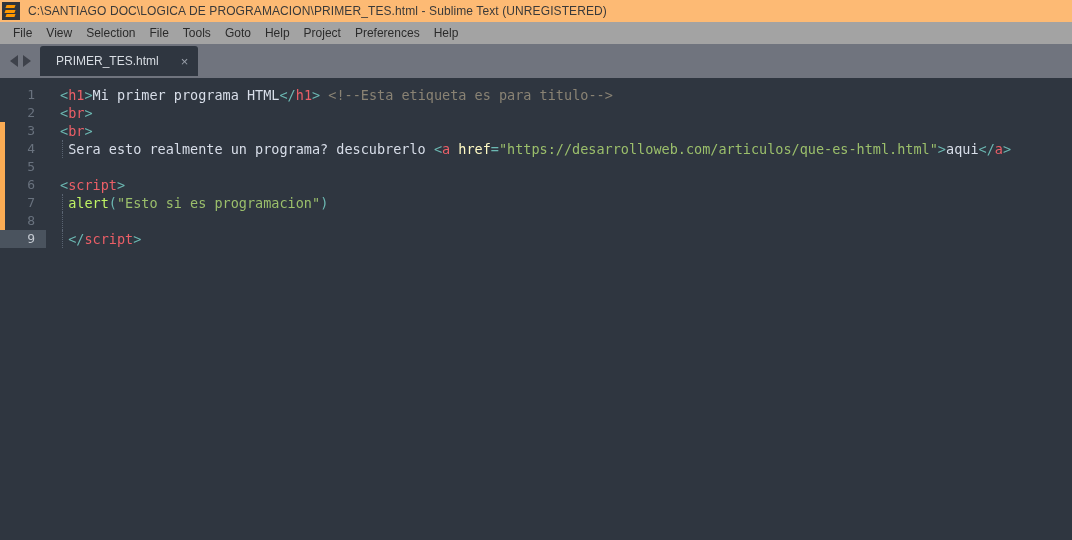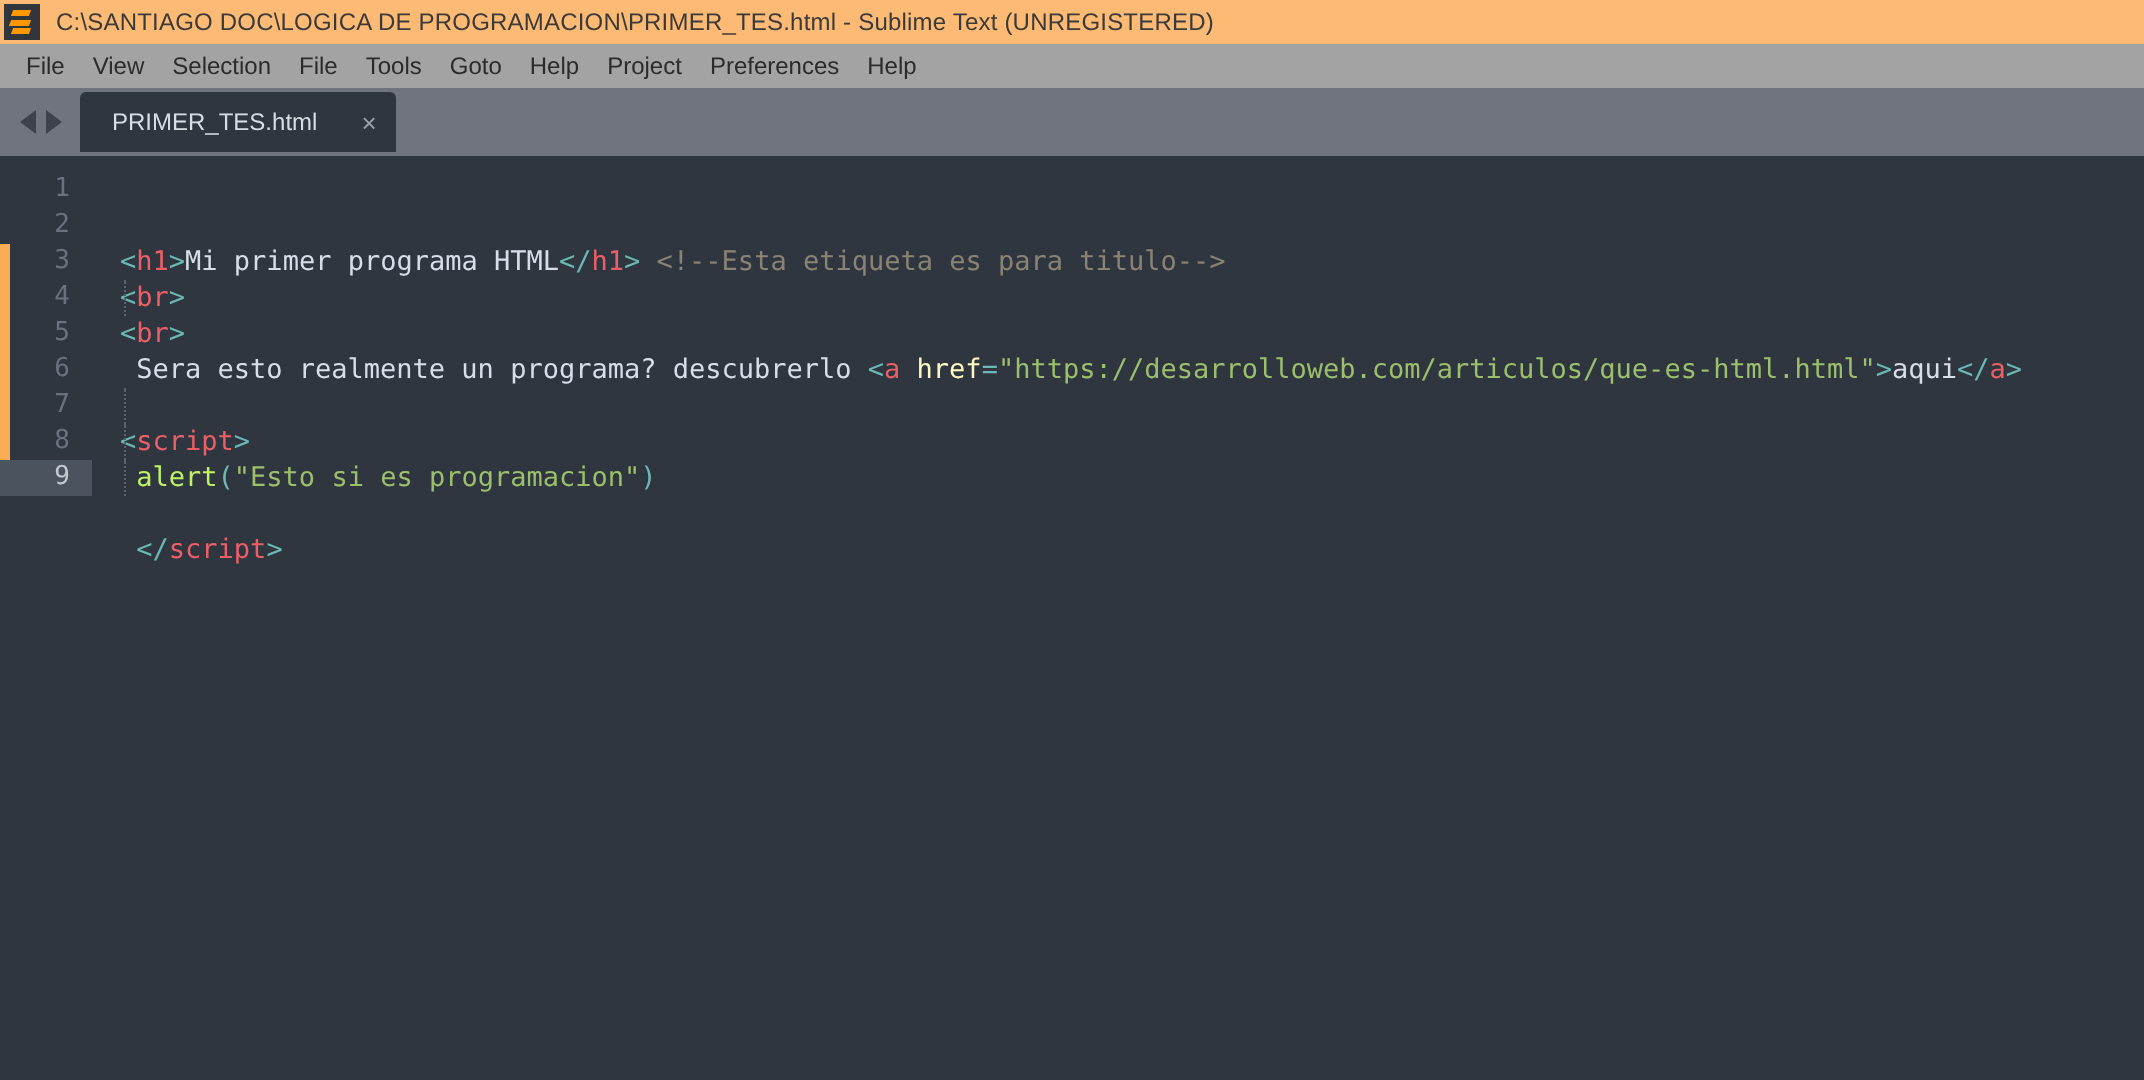--- a/index.html
+++ b/index.html
@@ -155,21 +155,20 @@
   .line.active .gutter {
     background: #4a535e;
     color: #c3c9d1;
   }
   .code {
     position: absolute;
     left: 60px;
     top: 0;
     height: 18px;
     color: #d8dee9;
-    margin-top: 36px;
   }
   .indent-guide {
     position: absolute;
     left: 62px;
     top: 0;
     width: 1px;
     height: 18px;
     border-left: 1px dotted #5a6472;
   }
 

